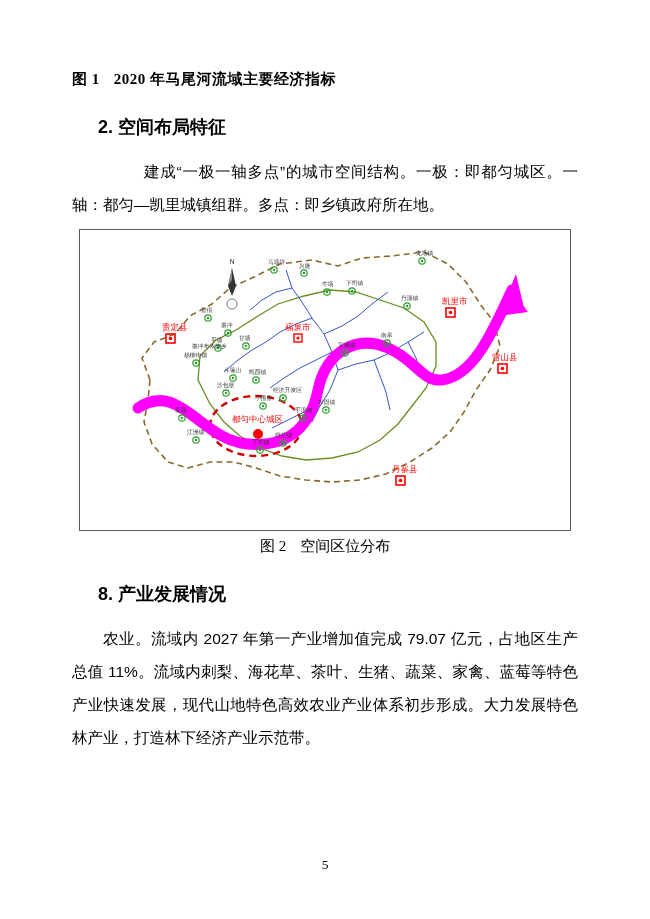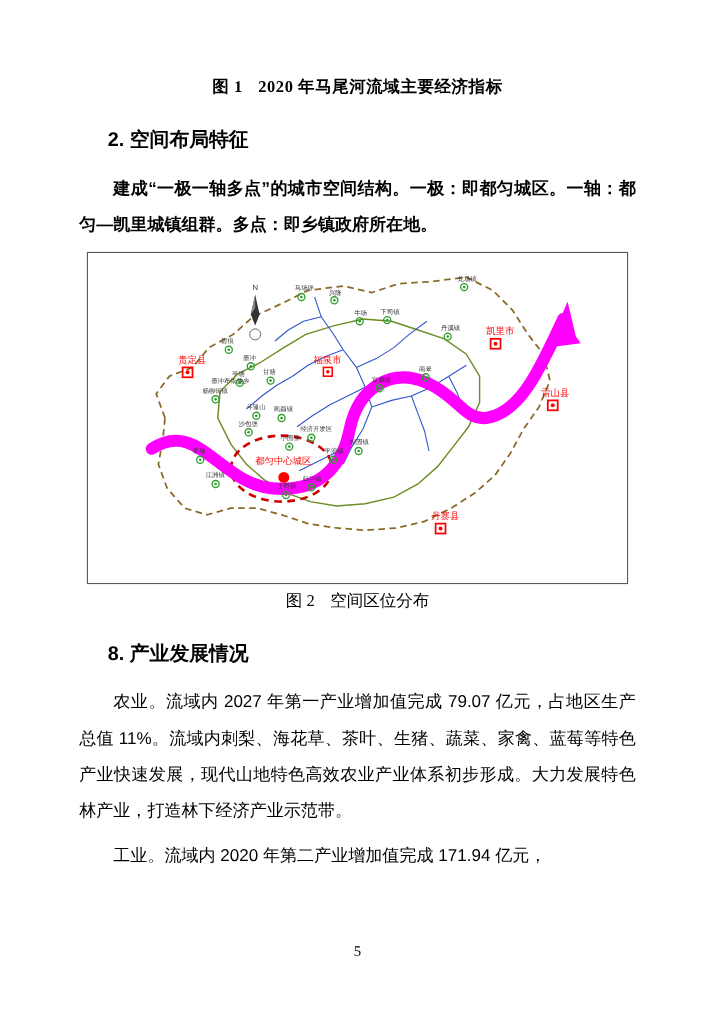--- a/index.html
+++ b/index.html
@@ -15,21 +15,21 @@
     overflow: hidden;
   }
   .page {
     position: relative;
     width: 650px;
     height: 919px;
     box-sizing: border-box;
     padding: 70px 72px 40px 72px;
   }
   .fig-caption {
-    text-align: center;
+    text-align: left;
     font-family: "Liberation Serif", serif;
     font-weight: bold;
     font-size: 15px;
     letter-spacing: 0.5px;
     margin: 0 0 26px 0;
   }
   .fig-caption .fig-num {
     margin-right: 14px;
   }
   .heading {
@@ -42,21 +42,22 @@
   .para {
     font-family: "Liberation Sans", sans-serif;
     font-size: 15.5px;
     line-height: 33px;
     text-align: justify;
     text-justify: inter-ideograph;
     margin: 0 0 8px 0;
     text-indent: 31px;
   }
   .para b {
-    font-weight: bold;
+    font-weight: normal;
+    margin-left: 41px;
   }
 
   
   .figure-box {
     width: 490px;
     height: 300px;
     margin: 0 auto 6px auto;
     border: 1px solid #5a5a5a;
     position: relative;
     background: #ffffff;
@@ -244,16 +245,15 @@
   </div>
 
   <div class="fig2-caption">
     <span class="fig-num">图 2</span><span>空间区位分布</span>
   </div>
 
   <div class="heading">8. 产业发展情况</div>
 
   <div class="para">农业。流域内 2027 年第一产业增加值完成 79.07 亿元，占地区生产总值 11%。流域内刺梨、海花草、茶叶、生猪、蔬菜、家禽、蓝莓等特色产业快速发展，现代山地特色高效农业产业体系初步形成。大力发展特色林产业，打造林下经济产业示范带。</div>
 
-  <div class="para">工业。流域内 2020 年第二产业增加值完成 171.94 亿元，</div>
 
   <div class="page-number">5</div>
 </div>
 
 </body></html>

